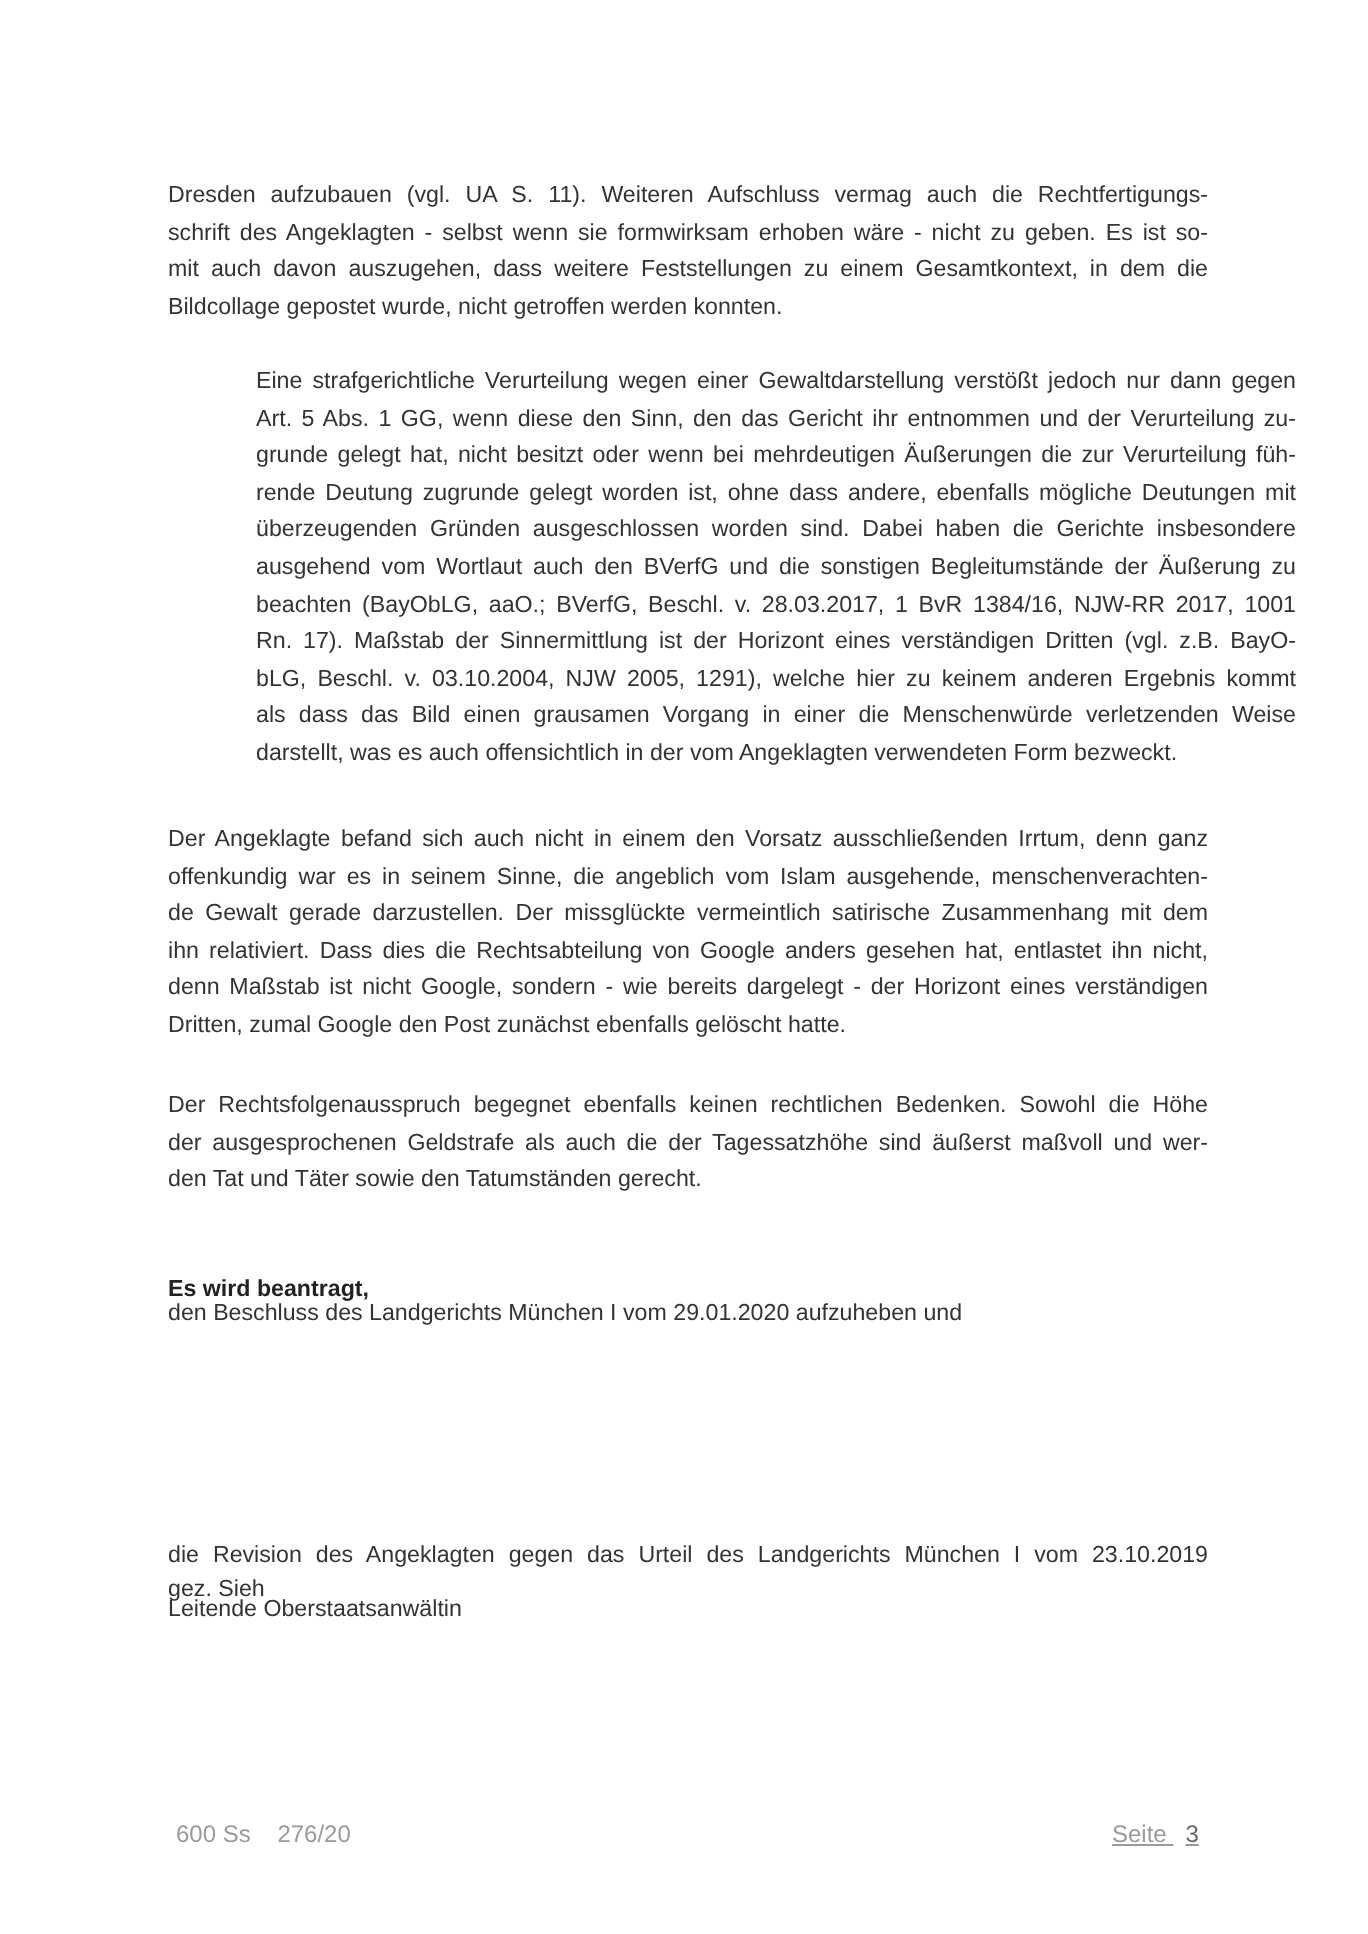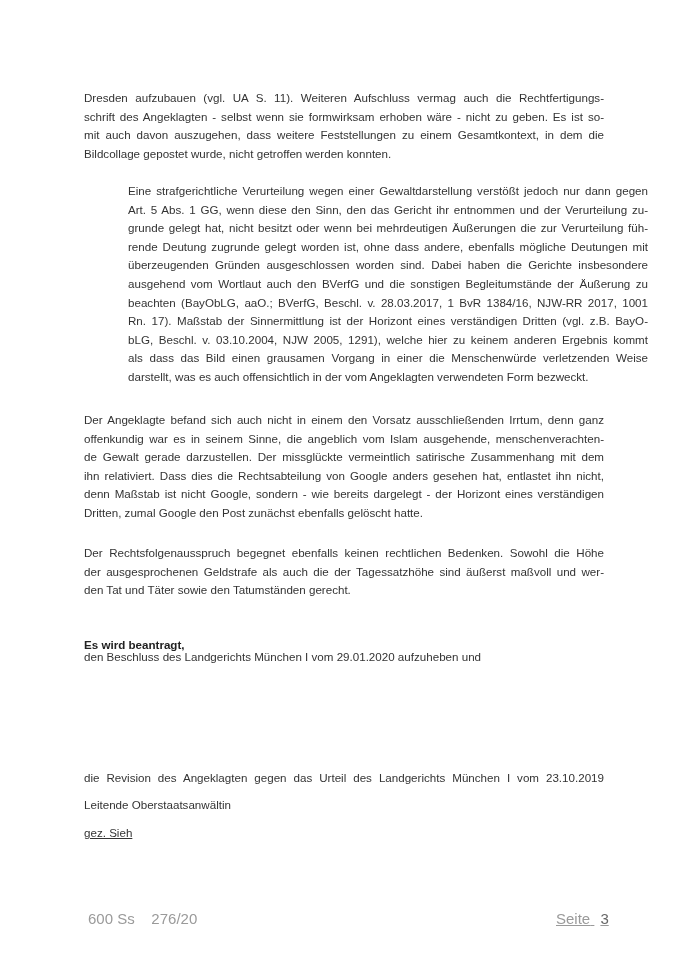--- a/index.html
+++ b/index.html
@@ -9,21 +9,21 @@
   }
   .page { position: absolute; left: 0; top: 0; width: 684px; height: 967px; background: #fff; }
   .para {
     position: absolute; left: 84px; width: 520px;
     font-size: 11.6px; line-height: 18.6px; margin: 0;
   }
   .para .ln { display: block; white-space: nowrap; text-align: justify; text-align-last: justify; }
   .para .ln.last { text-align-last: left; }
   .heading { position: absolute; left: 84px; font-size: 11.6px; font-weight: bold; color: #222; }
   .line { position: absolute; left: 84px; font-size: 11.6px; line-height: 18.6px; white-space: nowrap; }
-  .footer { position: absolute; top: 910px; font-size: 15px; color: #9a9a9a; }
+  .footer { position: absolute; top: 910px; font-size: 12px; color: #9a9a9a; }
 </style>
 </head>
 <body>
 
 <div class="page">
 
   <div class="para" style="top:89px;">
     <span class="ln">Dresden aufzubauen (vgl. UA S. 11). Weiteren Aufschluss vermag auch die Rechtfertigungs-</span>
     <span class="ln">schrift des Angeklagten - selbst wenn sie formwirksam erhoben wäre - nicht zu geben. Es ist so-</span>
     <span class="ln">mit auch davon auszugehen, dass weitere Feststellungen zu einem Gesamtkontext, in dem die</span>
@@ -60,21 +60,21 @@
   </div>
 
   <div class="heading" style="top:638px;">Es wird beantragt,</div>
 
   <div class="line" style="top:648px;">den Beschluss des Landgerichts München I vom 29.01.2020 aufzuheben und</div>
 
   <div class="para" style="top:725px; width:520px;margin-top:44px;">
     <span class="ln">die Revision des Angeklagten gegen das Urteil des Landgerichts München I vom 23.10.2019</span>
   </div>
 
-  <div class="line" style="top:824px;text-decoration:underline;">gez. Sieh</div>
+  <div class="line" style="top:786px;">gez. Sieh</div>
   <div class="line" style="top:796px;">Leitende Oberstaatsanwältin</div>
 
   <div class="footer" style="left:88px; white-space:pre;">600 Ss    276/20</div>
   <div class="footer" style="left:556px;text-decoration:underline;">
     <span>Seite</span>
     <span style="margin-left:6px; color:#666;">3</span>
   </div>
 
 </div>
 

